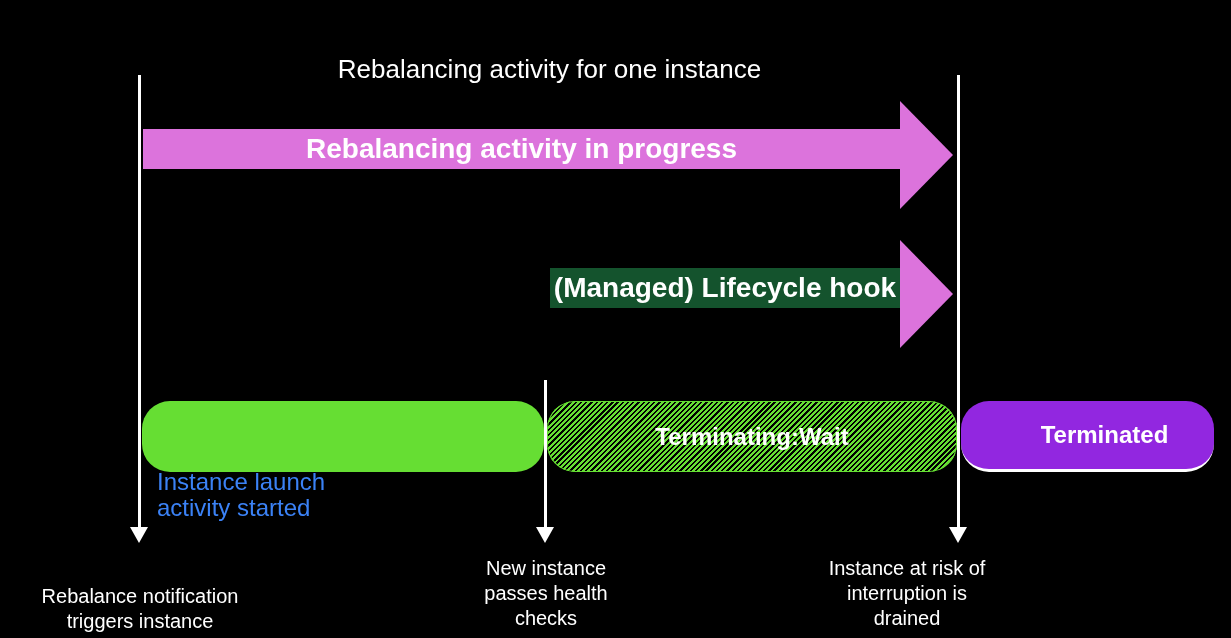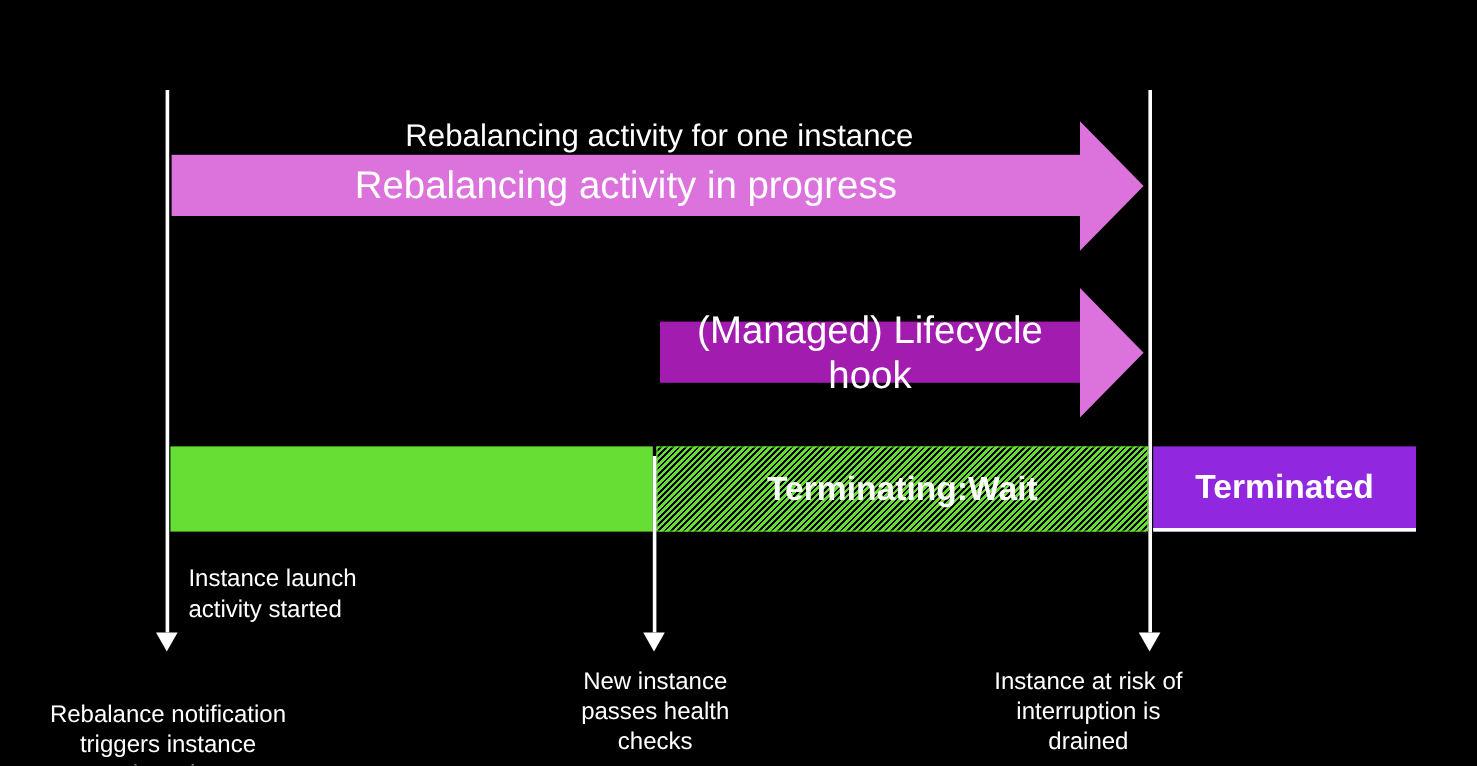--- a/index.html
+++ b/index.html
@@ -5,75 +5,76 @@
   html,body { margin:0; padding:0; background:#000; }
   .canvas {
     position:relative; width:1231px; height:638px; overflow:hidden;
     background:#000; color:#fff;
     font-family:"Liberation Sans","DejaVu Sans",sans-serif;
   }
   .abs { position:absolute; }
 
   .title {
     left:139px; top:54px; width:821px;
-    text-align:center; font-size:26px; font-weight:400; color:#fff;margin-top:44px;
+    text-align:center; font-size:26px; font-weight:400; color:#fff;
   }
 
   
   .arrow-body {
     display:flex; align-items:center; justify-content:center;
-    height:51px; font-size:32px; font-weight:400; color:#fff; z-index:1;
+    height:40px; font-size:28px; font-weight:700; color:#fff; z-index:1;
   }
   .arrow1-body { left:143px; top:129px; width:757px; }
   .arrow2-body { left:550px; top:268px; width:350px; }
   .arrow-head {
     width:0; height:0; z-index:1;
     border-top:54px solid transparent;
     border-bottom:54px solid transparent;
     border-left-width:53px; border-left-style:solid;
   }
   .arrow1-head { left:900px; top:101px; }
   .arrow2-head { left:900px; top:240px; }
 
   
   .bar {
-    top:372px; height:71px; z-index:1;
+    top:401px; height:71px; z-index:1;
     display:flex; align-items:center; justify-content:center;
-    font-size:28px; font-weight:700; color:#fff;
+    font-size:24px; font-weight:700; color:#fff;border-radius:28px;
   }
   .bar-launch { left:142px; width:402px; }
   .bar-wait {
     left:547px; width:410px;
     background:repeating-linear-gradient(135deg,
       #66de33 0px, #66de33 2.1px, #000 2.1px, #000 3.7px);
     box-shadow:inset 0 0 0 1px #66de33;
   }
   .bar-terminated {
     left:961px; width:219px; height:68px;
     border-bottom:3px solid #fff;
+    padding-left:34px;
   }
 
   
   .vline { width:3px; background:#fff; z-index:2; }
   .vline1 { left:138px; top:75px;  height:452px; }
   .vline2 { left:544px; top:380px; height:147px; }
   .vline3 { left:957px; top:75px;  height:452px; }
   .vhead {
     width:0; height:0; z-index:2;
     border-left:9px solid transparent;
     border-right:9px solid transparent;
     border-top:16px solid #fff;
   }
   .vhead1 { left:130px; top:527px; }
   .vhead2 { left:536px; top:527px; }
   .vhead3 { left:949px; top:527px; }
 
   
   .side-label {
-    font-size:20px; line-height:26px; color:#ffffff;
+    font-size:24px; line-height:26px; color:#3b82f6;
     white-space:pre-line; text-align:left;
   }
   .side1 { left:157px; top:469px; }
   .side2 { left:558px; top:469px; }
   .bottom-label {
     top:556px; width:240px; font-size:20px; line-height:25px;
     color:#fff; white-space:pre-line; text-align:center;
   }
   .bottom1 { left:20px;margin-top:28px; }
   .bottom2 { left:426px; }
@@ -84,21 +85,21 @@
 
 <div class="canvas">
 
   <div class="abs title">Rebalancing activity for one instance</div>
 
   <div class="abs arrow-body arrow1-body" style="background: rgb(220, 115, 220);">
     <span>Rebalancing activity in progress</span>
   </div>
   <div class="abs arrow-head arrow1-head" style="border-left-color: rgb(220, 115, 220);"></div>
 
-  <div class="abs arrow-body arrow2-body" style="background: #a21caf; text-align: center;">
+  <div class="abs arrow-body arrow2-body" style="background: #14532d; text-align: center;">
     <span>(Managed) Lifecycle hook</span>
   </div>
   <div class="abs arrow-head arrow2-head" style="border-left-color: rgb(220, 115, 220);"></div>
 
   <div class="abs bar bar-launch" style="background: rgb(102, 222, 51);"></div>
 
   <div class="abs bar bar-wait">
     <span>Terminating:Wait</span>
   </div>
 

